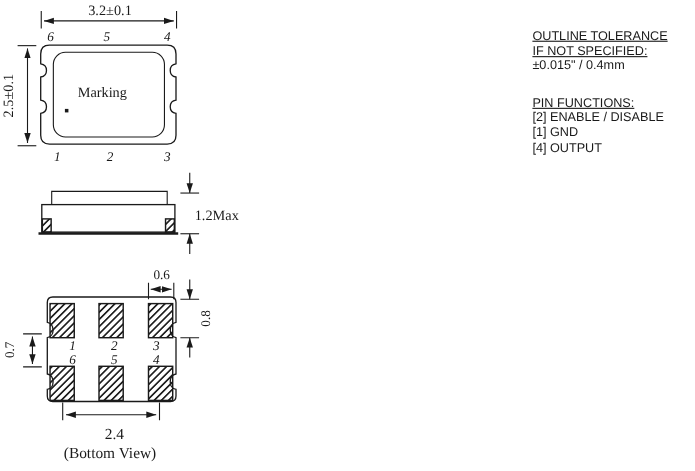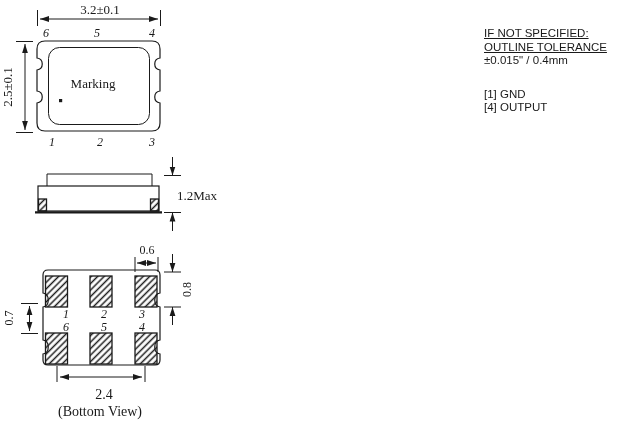--- a/index.html
+++ b/index.html
@@ -135,21 +135,23 @@
         <line class="ln" x1="145" y1="366" x2="145" y2="382"></line>
         <line class="ln" x1="60" y1="377" x2="142" y2="377" marker-start="url(#arr)" marker-end="url(#arr)"></line>
         <text class="caption" x="104" y="399" text-anchor="middle">2.4</text>
       </g>
 
       <text class="caption" x="100" y="416" text-anchor="middle">(Bottom View)</text>
     </g>
   </svg>
 
   <div class="notes">
+    <div class="u">OUTLINE TOLERANCE</div>
     <div class="u">IF NOT SPECIFIED:</div>
-    <div class="u">OUTLINE TOLERANCE</div>
     <div>±0.015" / 0.4mm</div>
     <div class="gap"></div>
+    <div class="u">PIN FUNCTIONS:</div>
+    <div>[2] ENABLE / DISABLE</div>
     <div>[1] GND</div>
     <div>[4] OUTPUT</div>
   </div>
 
 </div>
 
 </body></html>

